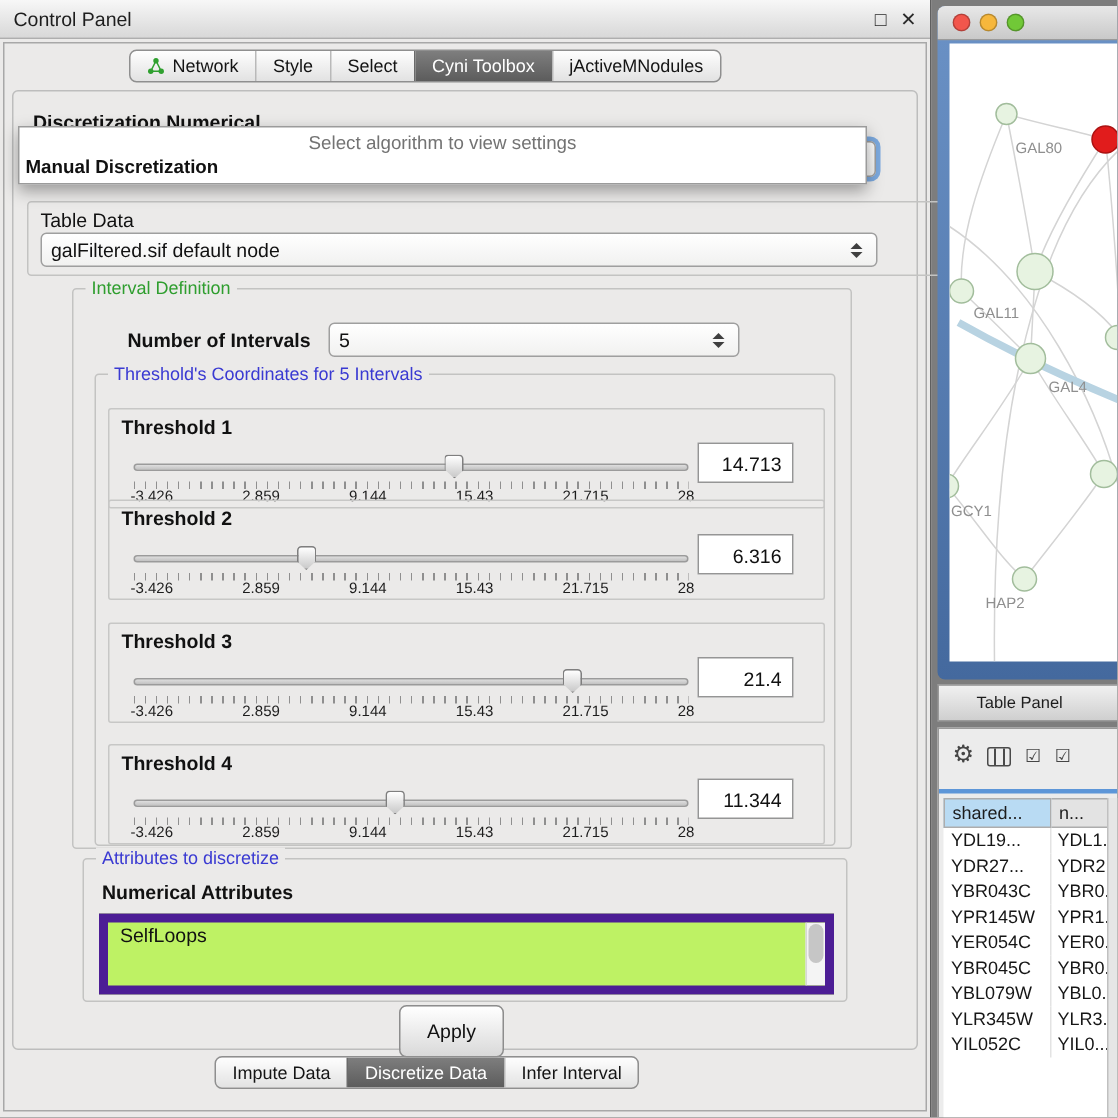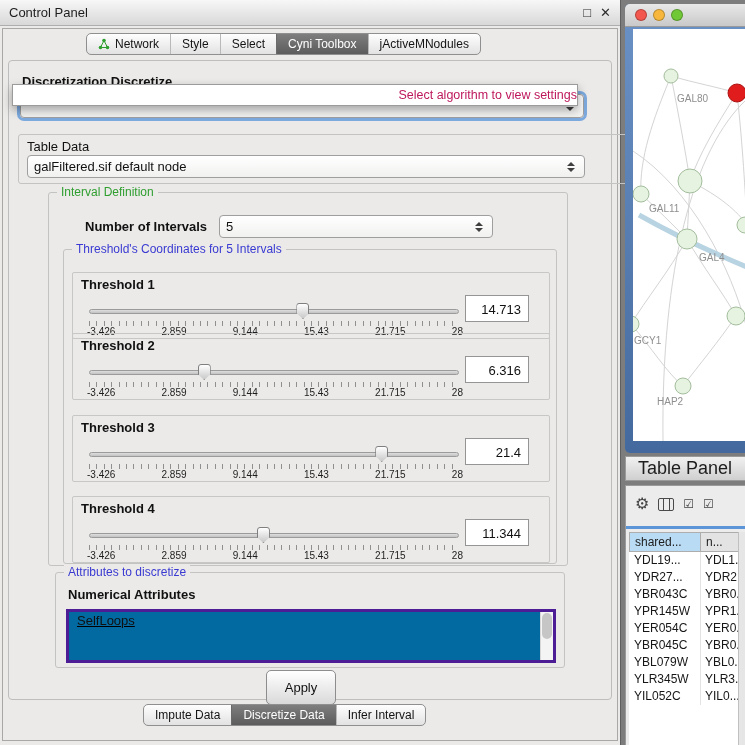--- a/index.html
+++ b/index.html
@@ -34,21 +34,21 @@
     border:1px solid #9f9f9f; border-radius:4px; font-size:13px; color:#111; padding:0 6px; position:absolute; }
   .combo .val { flex:1; overflow:hidden; white-space:nowrap; }
   .stepper { display:flex; flex-direction:column; align-items:center; justify-content:center; gap:2px; width:14px; }
   .stepper i { display:block; width:0; height:0; border-left:4px solid transparent; border-right:4px solid transparent; }
   .stepper .up { border-bottom:4px solid #3f3f3f; }
   .stepper .dn { border-top:4px solid #3f3f3f; }
   .focus { box-shadow:0 0 0 3px rgba(112,162,221,.9); }
 
   .popup { position:absolute; left:12px; top:84px; width:566px; background:#fff; border:1px solid #9b9b9b;
     box-shadow:0 4px 10px rgba(0,0,0,.35); z-index:10; padding-bottom:2px; }
-  .popup .ph { text-align:right; color:#be185d; font-size:12.5px; padding:3px 0 1px; }
+  .popup .ph { text-align:center; color:#737373; font-size:12.5px; padding:3px 0 1px; }
   .popup .opt { font-size:12.5px; color:#111; padding:1px 4px; height:17px; line-height:15px; }
   .popup .opt.b { font-weight:bold; }
   .algo-label { position:absolute; left:22px; top:74px; font-size:13px; font-weight:bold; color:#111; z-index:1; }
 
   .thr-box { position:absolute; left:8px; width:478px; height:67px; border:1px solid #c7c7c6; border-radius:2px; }
   .thr-label { position:absolute; left:8px; top:4px; font-size:13px; font-weight:bold; color:#111; }
   .thr-slider { position:absolute; left:16px; top:30px; width:370px; height:18px; }
   .track { position:absolute; left:0; right:0; top:6px; height:5px; background:linear-gradient(#dedede,#c2c2c2);
     border:1px solid #9b9b9b; border-radius:3px; }
   .thumb { position:absolute; top:0; width:13px; height:16px; margin-left:-6px;
@@ -56,38 +56,38 @@
     clip-path:polygon(0 0,100% 0,100% 62%,50% 100%,0 62%); }
   .thr-ticks { position:absolute; left:16px; top:48px; width:370px; height:5px;
     background:repeating-linear-gradient(90deg,#8f8f8f 0 1px,transparent 1px 7.4px); }
   .thr-scale { position:absolute; left:14px; top:53px; width:376px; display:flex; justify-content:space-between;
     font-size:10px; color:#1d1d1d; }
   .thr-value { position:absolute; left:392px; top:22px; width:64px; height:27px; background:#fff;
     border:1px solid #959595; font-size:13px; color:#111; text-align:right; padding:6px 7px 0 0; }
 
   .bold-label { font-size:13px; font-weight:bold; color:#111; position:absolute; }
 
-  .listbox { position:absolute; background:#0369a1; border:3px solid #4c1d95; overflow:hidden;text-decoration:underline; }
+  .listbox { position:absolute; background:#bef264; border:6px solid #4c1d95; overflow:hidden; }
   .li { font-size:13px; color:#111; padding-left:8px; height:17px; line-height:17px; white-space:nowrap; }
   .vscroll { position:absolute; right:0; top:0; bottom:0; width:13px; background:#f4f4f4; border-left:1px solid #d7d7d7; }
   .vthumb { position:absolute; left:1px; right:1px; top:1px; height:26px; background:#c6c6c6; border-radius:5px; }
 
   .btn { position:absolute; display:flex; align-items:center; justify-content:center;
     background:linear-gradient(#ffffff,#d9d9d9); border:1px solid #8d8d8d; border-radius:5px; font-size:13px; color:#111; }
 
   
   .net-win { left:625px; top:4px; width:120px; height:449px; background:linear-gradient(#6b92c6,#44699e); border-radius:5px 0 0 5px; }
   .net-titlebar { position:absolute; left:0; top:0; width:100%; height:23px;
     background:linear-gradient(#e8e8e8,#c9c9c9); border-radius:5px 0 0 0; border-bottom:1px solid #9a9a9a; }
   .light { position:absolute; top:5px; width:12px; height:12px; border-radius:50%; border:1px solid rgba(0,0,0,.25); }
   .canvas { position:absolute; left:8px; top:25px; width:112px; height:412px; background:#fff; overflow:hidden; }
 
   .tp-header { left:625px; top:456px; width:120px; height:25px; background:linear-gradient(#f1f1f1,#cfcfcf);
-    border:1px solid #9a9a9a; border-right:none; display:flex; align-items:center; padding-left:12px;
-    font-size:18px; color:#1d1d1d; }
+    border:1px solid #9a9a9a; border-right:none; display:flex; align-items:center; padding-left:25px;
+    font-size:11px; color:#1d1d1d; }
 
   .tbl-win { left:625px; top:485px; width:120px; height:260px; background:#ececec;
     border-top:1px solid #9a9a9a; border-left:1px solid #9a9a9a; }
   .tbl-toolbar { position:absolute; left:0; top:4px; width:100%; height:28px; display:flex; align-items:center;
     gap:9px; padding-left:9px; color:#454545; }
   .gear { font-size:16px; line-height:16px; }
   .colicon { width:16px; height:13px; border:1.5px solid #4a4a4a; border-radius:2px;
     background:linear-gradient(90deg,transparent 0 3.5px,#4a4a4a 3.5px 5px,transparent 5px 9.5px,#4a4a4a 9.5px 11px,transparent 11px); }
   .chk { font-size:12px; line-height:12px; }
   .blue-line { position:absolute; left:0; top:40px; width:100%; height:3px; background:#5d96d8; }
@@ -138,32 +138,33 @@
       <div class="seg sel">
         <span>Cyni Toolbox</span>
       </div>
       <div class="seg">
         <span>jActiveMNodules</span>
       </div>
     </div>
 
     <div class="inner-frame"></div>
 
-    <div class="algo-label">Discretization Discretize</div>
+    <div class="algo-label">Discretization Numerical</div>
 
     <div class="combo focus" style="left:20px;top:94px;width:564px;height:24px;z-index:2;">
       <span class="val"></span>
       <span class="stepper">
           <i class="up"></i>
           <i class="dn"></i>
         </span>
     </div>
 
     <div class="popup">
       <div class="ph">Select algorithm to view settings</div>
+      <div class="opt b">Manual Discretization</div>
     </div>
 
     <div class="group" style="left:18px;top:134px;width:637px;height:50px;">
       <div class="bold-label" style="left:8px;top:4px;font-weight:normal;">Table Data</div>
       <div class="combo" style="left:8px;top:20px;width:558px;height:23px;">
         <span class="val">galFiltered.sif default node</span>
         <span class="stepper">
             <i class="up"></i>
             <i class="dn"></i>
           </span>

